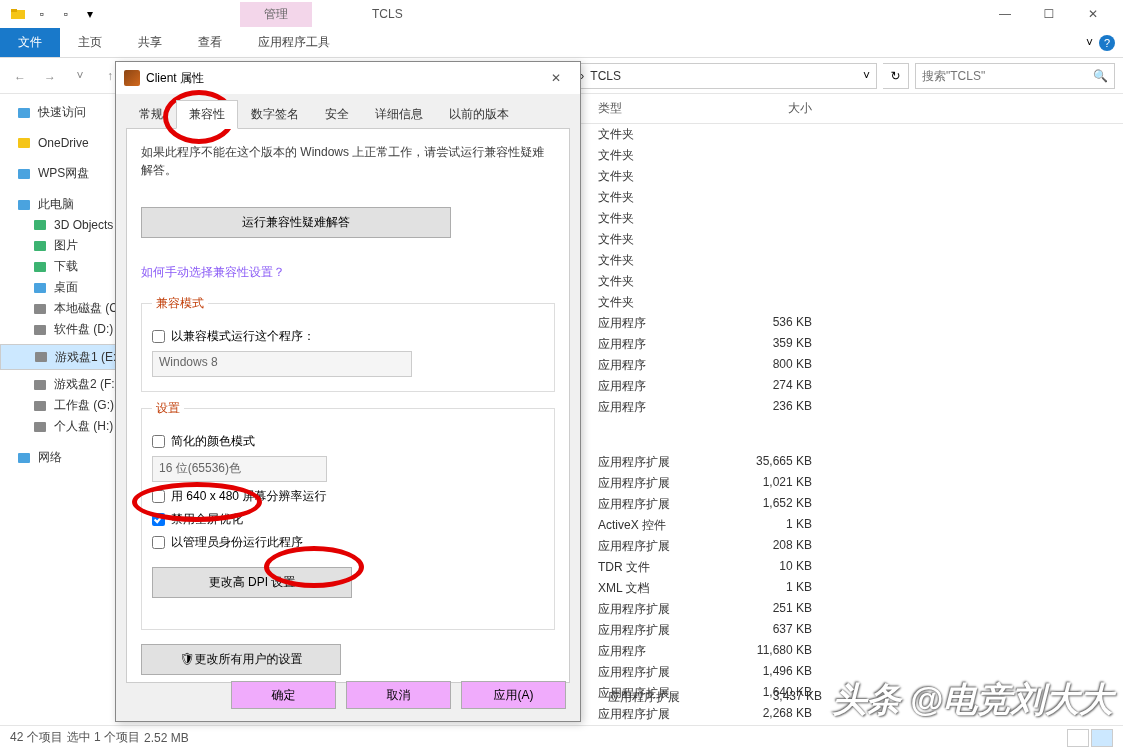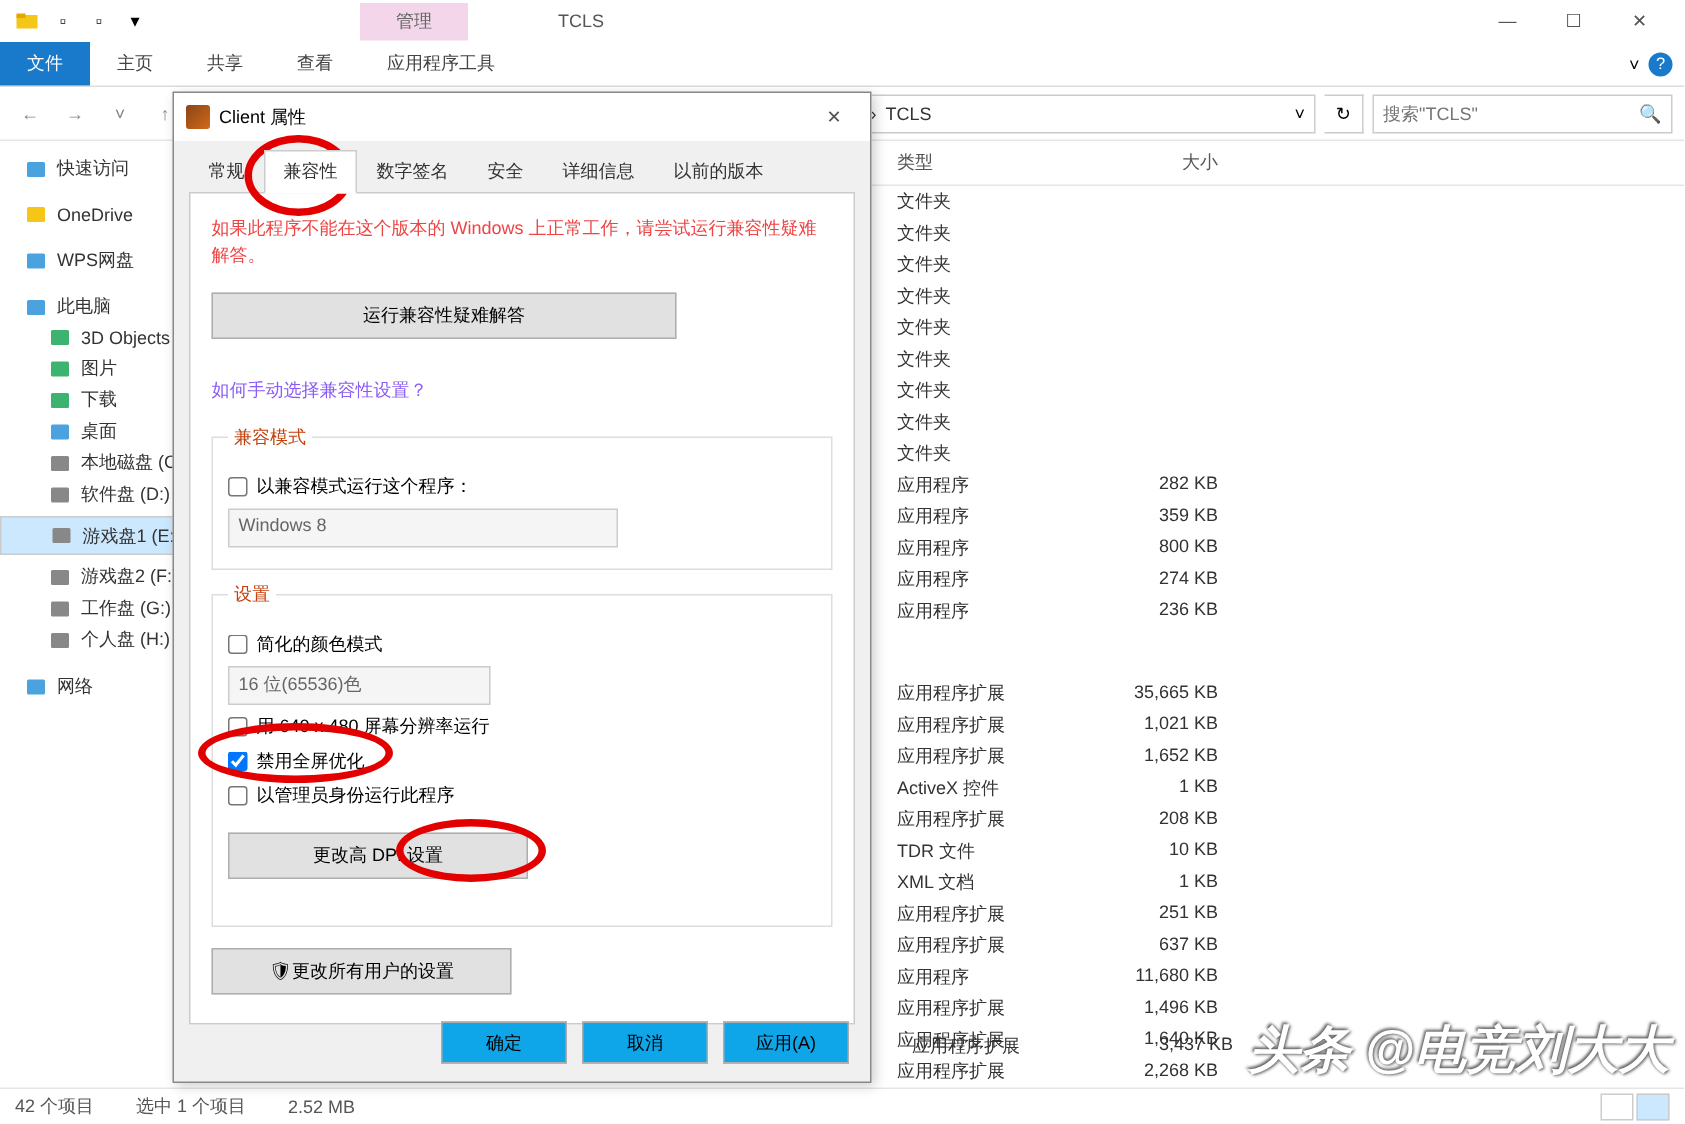--- a/index.html
+++ b/index.html
@@ -37,44 +37,44 @@
 .col-type{width:120px;margin-left:0}
 .col-size{width:110px;text-align:right}
 .file-list{overflow:auto}
 .file-row{display:flex;align-items:flex-start;padding:2px 0;height:21px}
 .file-row.sel{background:#cce8ff}
 .file-row .col{padding:0 8px;white-space:nowrap;overflow:hidden}
 .file-row .col-type{color:#333}
 .file-row .col-size{color:#333}
 .file-row .fname{display:flex;align-items:center;gap:4px;padding-left:8px;width:280px}
 .fname .fico{width:16px;height:16px;background:#fff;border:1px solid #aaa;flex-shrink:0}
-.statusbar{position:absolute;bottom:0;left:0;right:0;height:24px;border-top:1px solid #e5e5e5;display:flex;align-items:center;padding:0 10px;gap:28px;color:#555;background:#fff}
+.statusbar{position:absolute;bottom:0;left:0;right:0;height:24px;border-top:1px solid #e5e5e5;display:flex;align-items:center;padding:0 10px;gap:4px;color:#555;background:#fff}
 .statusbar .view-icons{margin-left:auto;display:flex;gap:2px}
 .view-icons .vico{width:22px;height:18px;border:1px solid #ccc}
 .view-icons .vico.active{background:#cce8ff}
 
 
 .dialog{position:absolute;left:115px;top:61px;width:466px;height:661px;background:#f0f0f0;border:1px solid #888;box-shadow:2px 2px 8px rgba(0,0,0,0.2)}
 .dlg-title{height:32px;background:#fff;display:flex;align-items:center;padding:0 8px;gap:6px}
 .dlg-title .dico{width:16px;height:16px;background:linear-gradient(135deg,#8b4513,#d2691e);border-radius:2px}
 .dlg-close{margin-left:auto;width:32px;height:28px;display:flex;align-items:center;justify-content:center;color:#555}
 .dlg-tabs{display:flex;padding:6px 10px 0 10px;background:#f0f0f0}
 .dlg-tab{padding:5px 12px;border:1px solid transparent;color:#333;background:transparent}
 .dlg-tab.active{background:#fff;border:1px solid #ccc;border-bottom:1px solid #fff;position:relative;z-index:1}
 .dlg-body{margin:0 10px 10px 10px;background:#fff;border:1px solid #ccc;padding:14px;height:555px;position:relative;top:-1px}
-.dlg-text{color:#ef4444;line-height:1.5;margin-bottom:10px}
+.dlg-text{color:#404040;line-height:1.5;margin-bottom:22px}
 .dlg-btn{background:#e1e1e1;border:1px solid #adadad;padding:6px 0;text-align:center;width:100%;margin:6px 0}
 .dlg-link{color:#8b5cf6;margin:20px 0 14px 0;display:inline-block}
 .fieldset{border:1px solid #ddd;padding:10px;margin-bottom:8px}
 .fieldset legend{color:#c2410c;padding:0 4px}
 .chk{display:flex;align-items:center;gap:6px;margin:6px 0}
 .chk input{width:13px;height:13px}
 .sel{width:260px;height:26px;border:1px solid #ccc;background:#f5f5f5;padding:3px 6px;color:#666;margin:4px 0}
 .dlg-footer{position:absolute;bottom:12px;right:14px;display:flex;gap:10px}
-.dlg-footer button{width:84px;height:28px;background:#0ea5e9;border:1px solid #adadad}
+.dlg-footer button{width:105px;height:28px;background:#f0abfc;border:1px solid #adadad}
 
 
 .red-circle{position:absolute;border:5px solid #e20000;border-radius:50%;pointer-events:none}
 .rc1{left:163px;top:90px;width:72px;height:54px}
 .rc2{left:132px;top:482px;width:130px;height:40px}
 .rc3{left:264px;top:546px;width:100px;height:42px}
 
 .watermark{position:absolute;right:10px;bottom:26px;font-size:34px;color:#fff;font-weight:700;text-shadow:1px 1px 2px #666,-1px -1px 2px #666;font-style:italic}
 .svg-ico{width:16px;height:16px}
 
@@ -282,21 +282,21 @@
           <div class="col col-size"></div>
         </div>
         <div class="file-row">
           <div style="width:420px"></div>
           <div class="col col-type">文件夹</div>
           <div class="col col-size"></div>
         </div>
         <div class="file-row">
           <div style="width:420px"></div>
           <div class="col col-type">应用程序</div>
-          <div class="col col-size">282 KB</div>
+          <div class="col col-size">536 KB</div>
         </div>
         <div class="file-row">
           <div style="width:420px"></div>
           <div class="col col-type">应用程序</div>
           <div class="col col-size">359 KB</div>
         </div>
         <div class="file-row">
           <div style="width:420px"></div>
           <div class="col col-type">应用程序</div>
           <div class="col col-size">800 KB</div>

